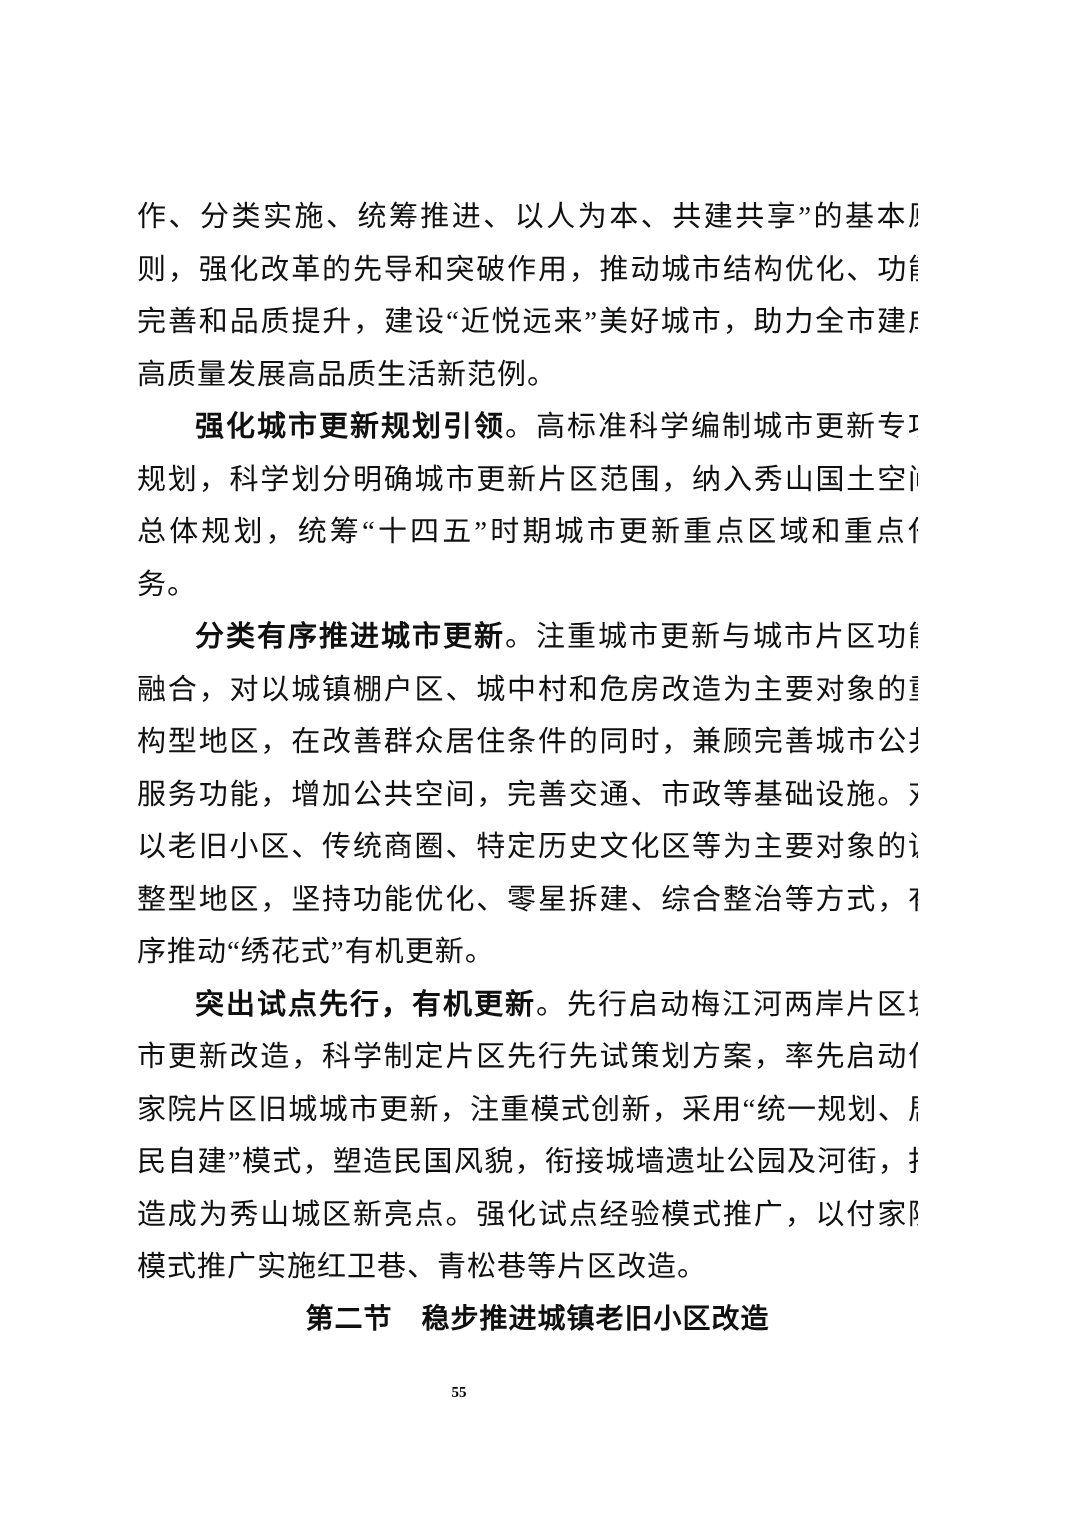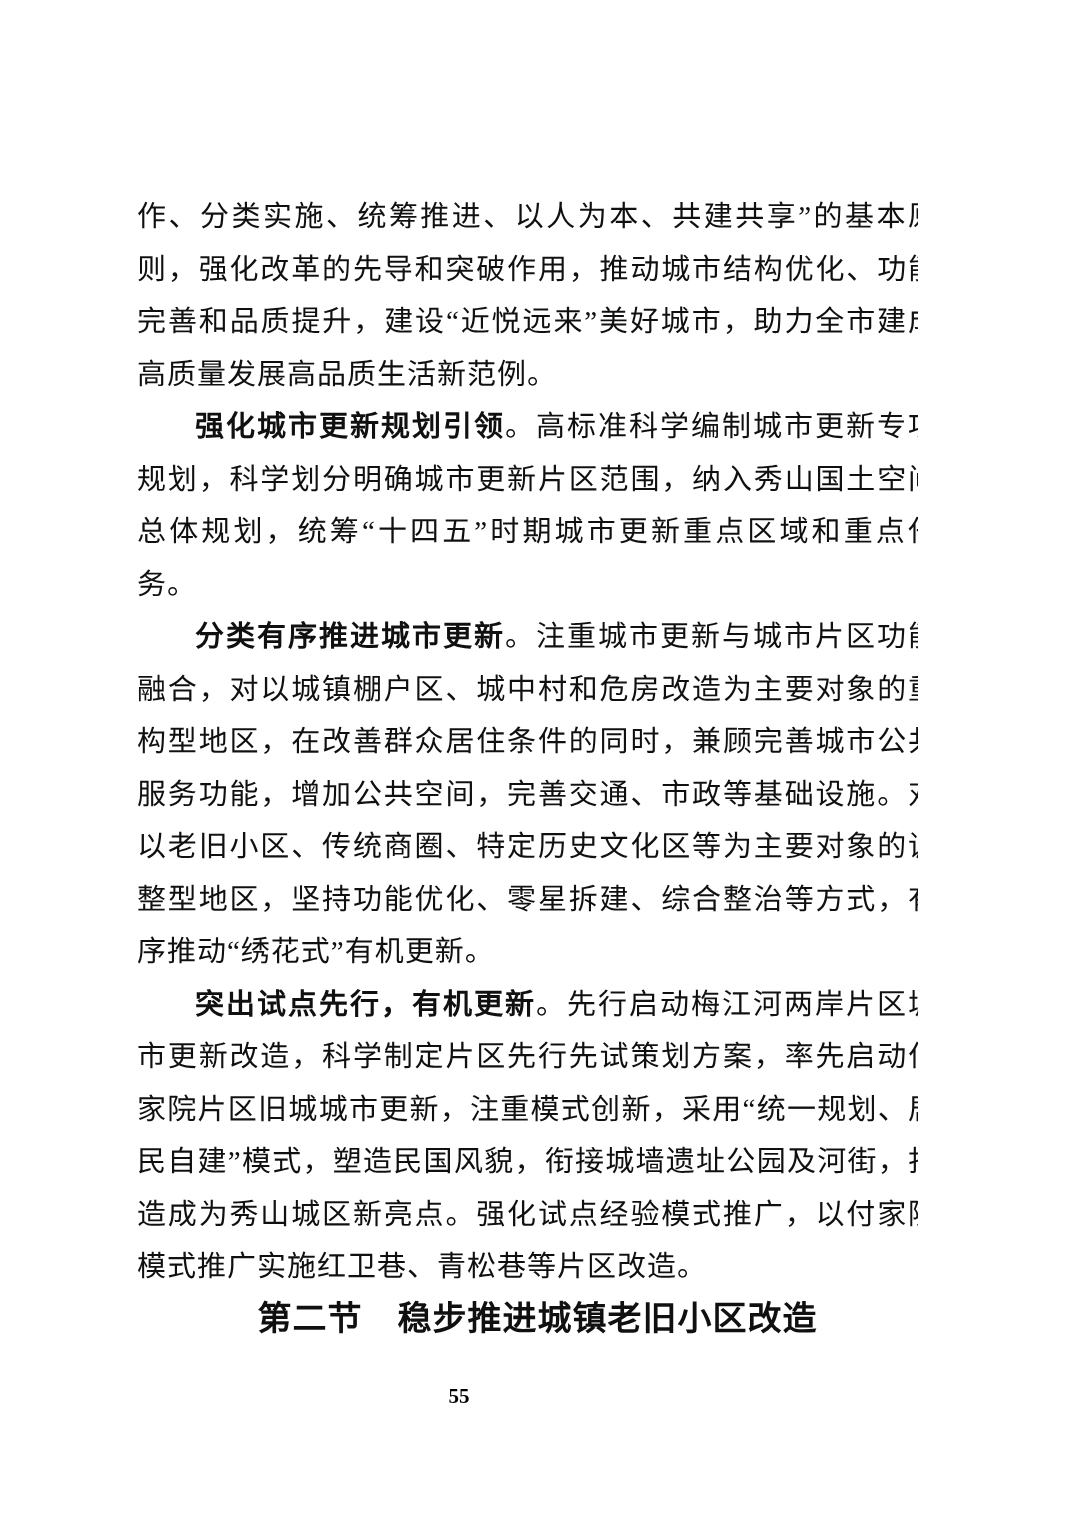--- a/index.html
+++ b/index.html
@@ -34,29 +34,29 @@
   .para-indent {
     text-indent: 2em;
   }
   .lead-bold {
     font-weight: bold;
   }
   .section-heading {
     font-weight: bold;
     text-align: center;
     text-indent: 0;
-    font-size: 34px;
+    font-size: 28px;
   }
   .page-number {
     position: absolute;
     top: 1384px;
     left: 0;
     width: 100%;
     text-align: center;
-    font-size: 21px;
+    font-size: 15px;
     font-weight: bold;
     color: #000000;
   }
 </style>
 </head>
 <body>
 
 <div class="page">
   <div class="text-block">
 

